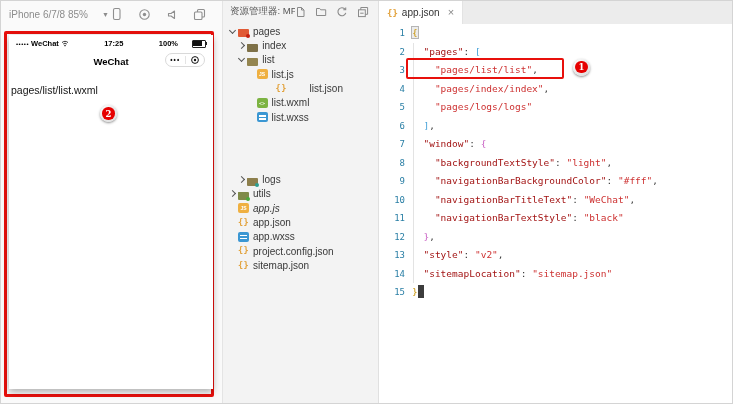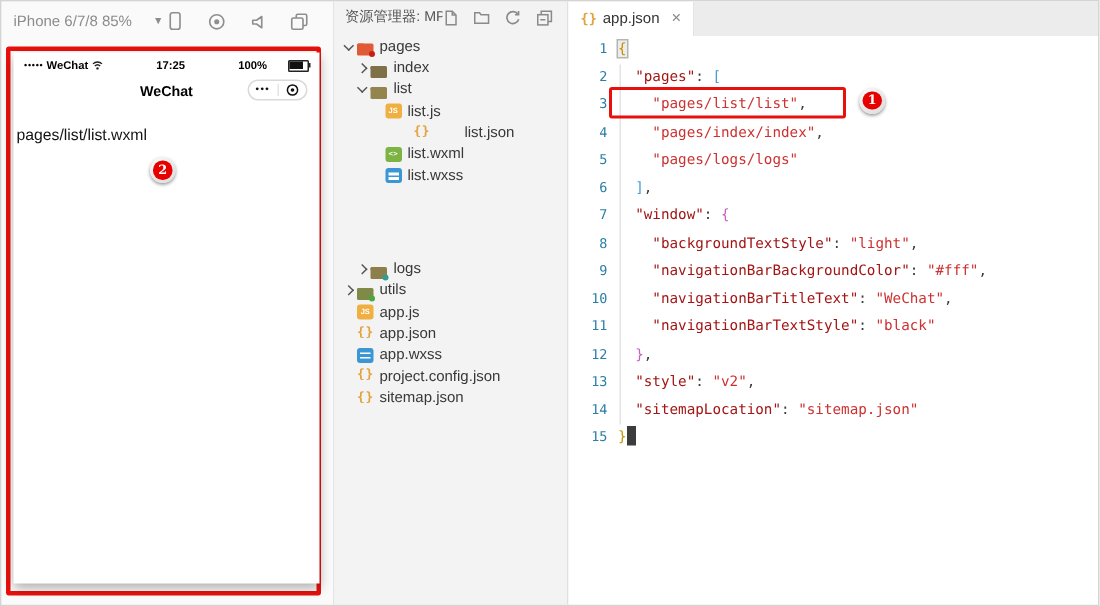--- a/index.html
+++ b/index.html
@@ -244,21 +244,21 @@
           <span class="fic ic-folder-logs"></span>
           <span class="tlabel">logs</span>
         </div>
         <div class="tree-row" style="padding-left: 4px;">
           <span class="chev collapsed">
             <i></i>
           </span>
           <span class="fic ic-folder-utils"></span>
           <span class="tlabel">utils</span>
         </div>
-        <div class="tree-row" style="padding-left: 4px;">
+        <div class="tree-row" style="padding-left: 4px; font-style: italic;">
           <span class="chev none"></span>
           <span class="fic ic-js"></span>
           <span class="tlabel">app.js</span>
         </div>
         <div class="tree-row" style="padding-left: 4px;">
           <span class="chev none"></span>
           <span class="fic ic-json"></span>
           <span class="tlabel">app.json</span>
         </div>
         <div class="tree-row" style="padding-left: 4px;">

